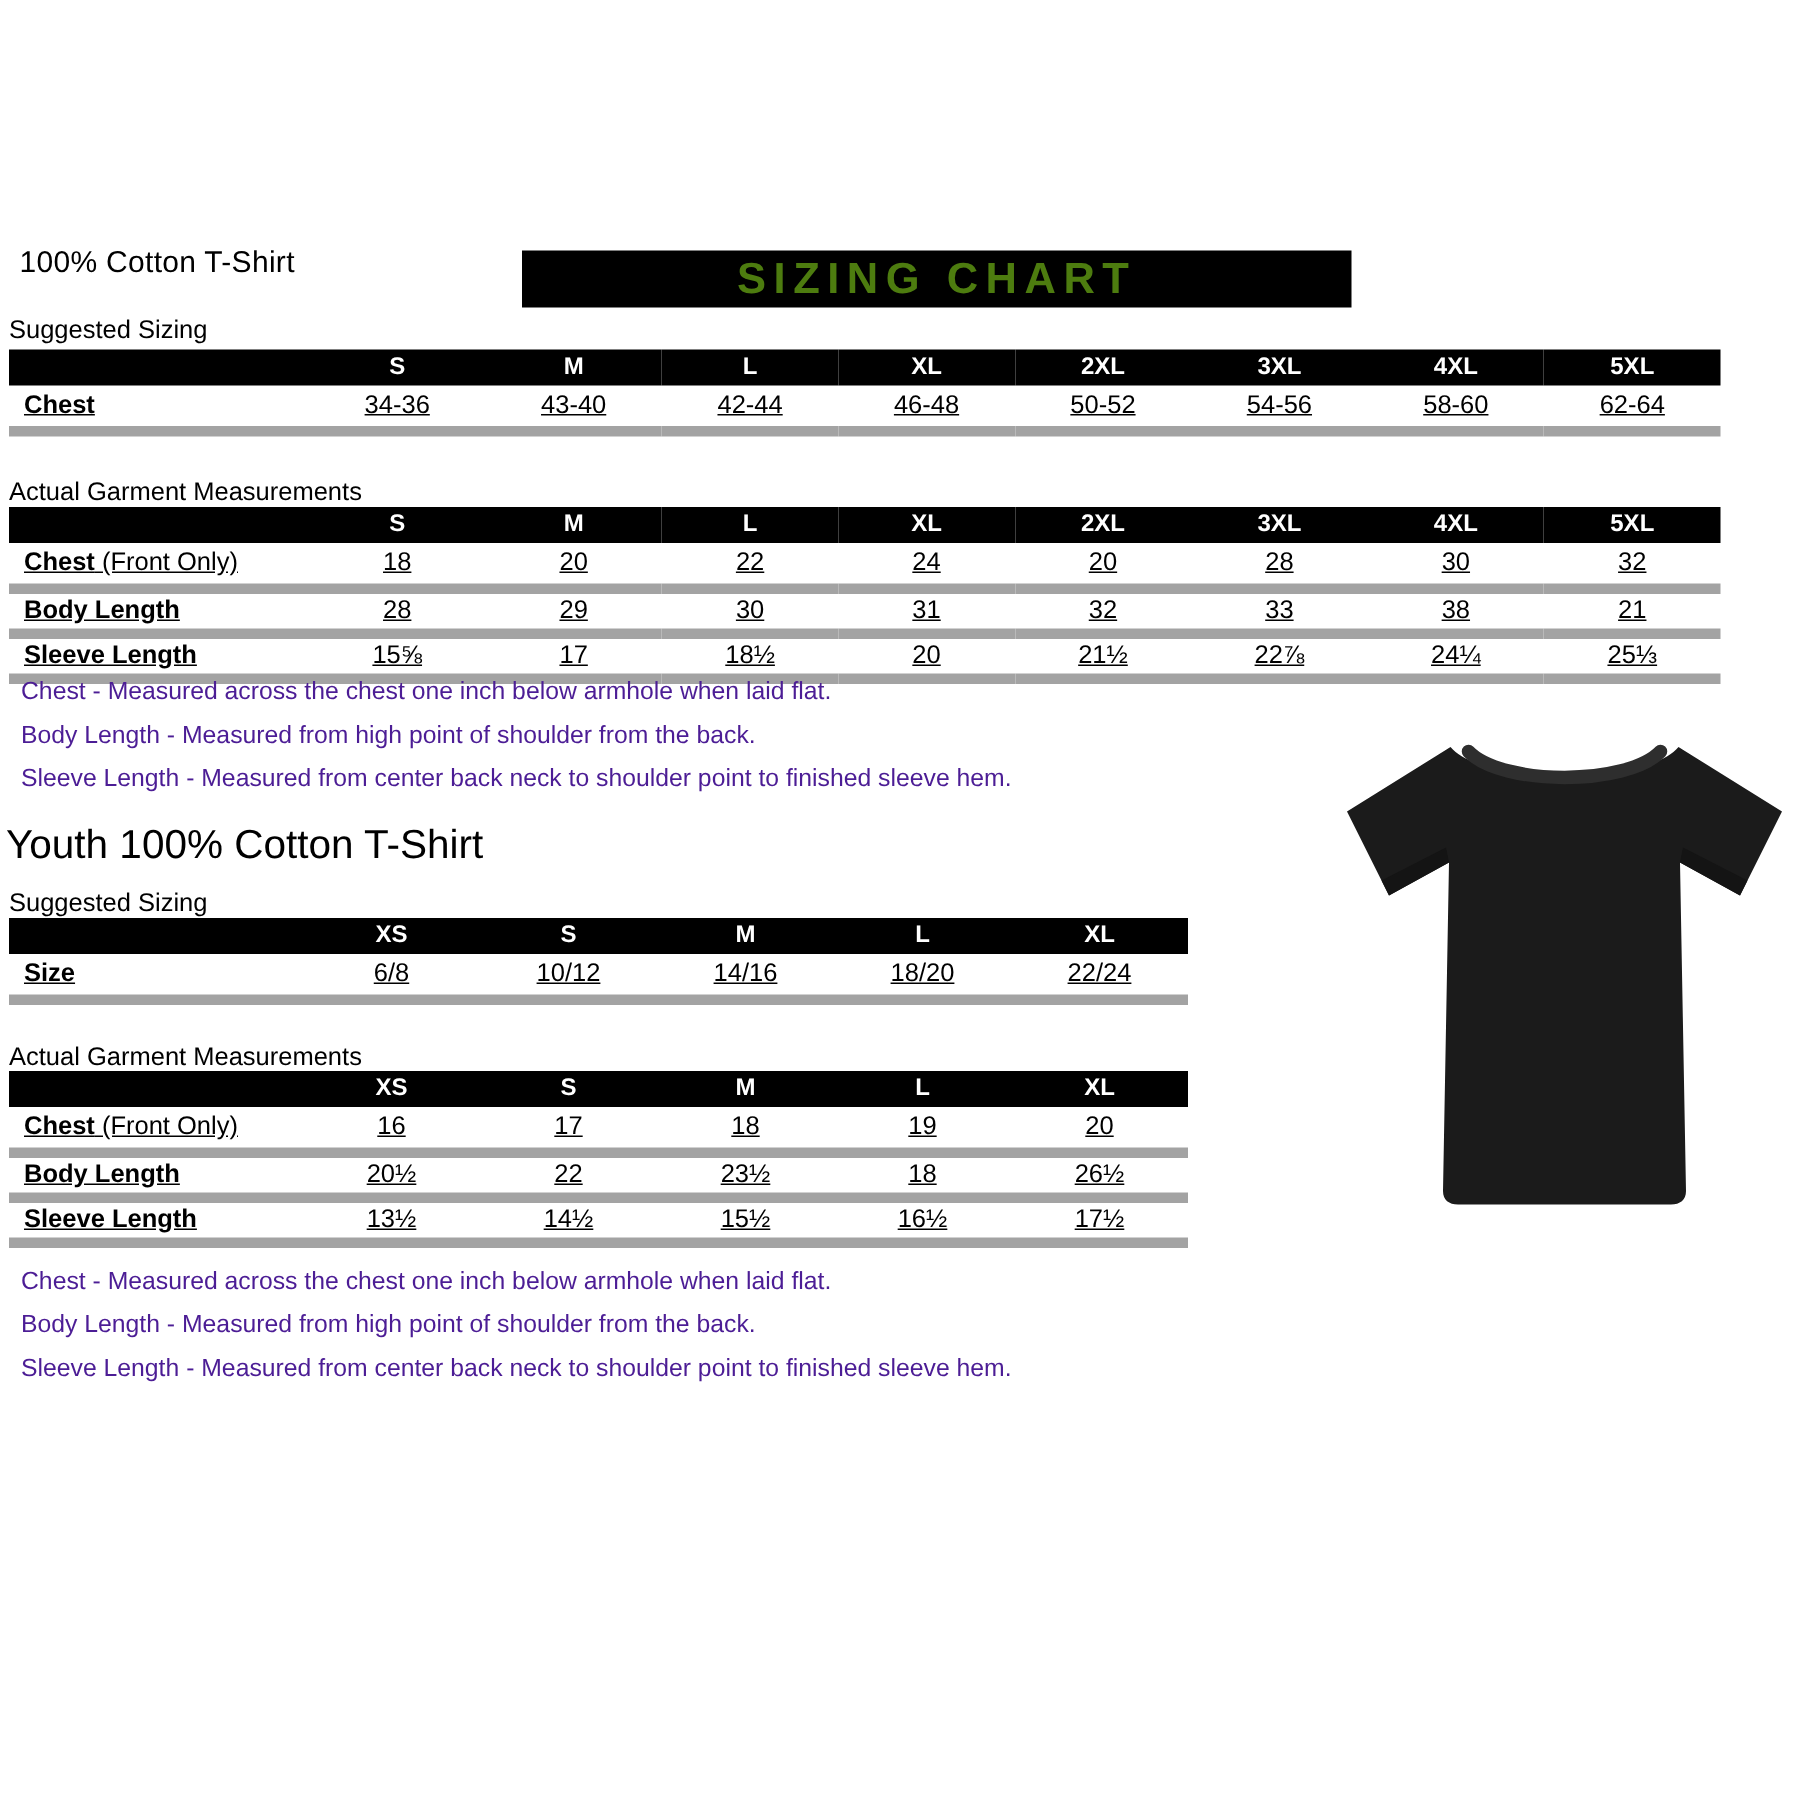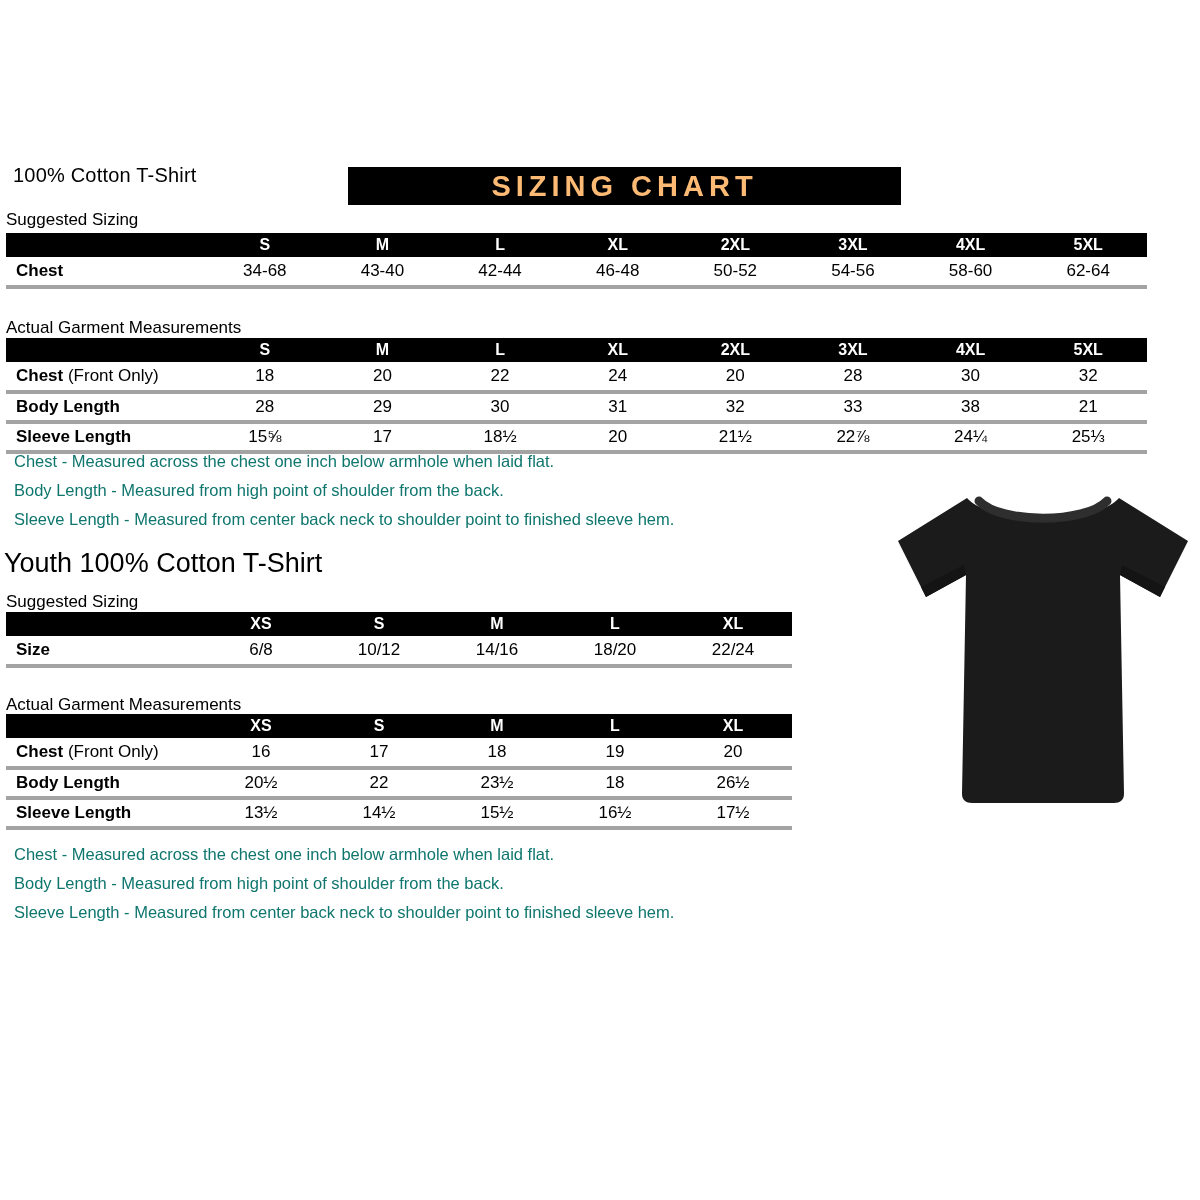--- a/index.html
+++ b/index.html
@@ -2,40 +2,40 @@
 <html><head>
 <meta charset="utf-8">
 <style>
   * { margin:0; padding:0; box-sizing:border-box; }
   html,body { width:1200px; height:1200px; background:#ffffff;
     font-family:"Liberation Sans","DejaVu Sans",sans-serif; color:#000; }
   .stage { position:relative; width:1200px; height:1200px; overflow:hidden; background:#fff; }
   .abs { position:absolute; }
 
   .adult-title { left:13px; top:164px; font-size:20px; font-weight:400; letter-spacing:0.2px; }
-  .banner { left:348px; top:167px; width:553px; height:38px; background:#000; color:#fdba74;
+  .banner { left:348px; top:167px; width:553px; height:38px; background:#000; color:#4d7c0f;
     display:flex; align-items:center; justify-content:center;
     font-size:29px; font-weight:bold; letter-spacing:5px; }
   .youth-title { left:4px; top:548px; font-size:27px; font-weight:normal; }
 
   .section-label { font-size:17px; color:#000; }
 
   table.size-table { border-collapse:collapse; table-layout:fixed; }
   .size-table thead th { background:#000; color:#fff; font-size:16px; font-weight:bold;
     height:24px; text-align:center; padding:0; }
   .size-table tbody td { height:30px; text-align:center; font-size:17px;
-    border-bottom:4px solid #a3a3a3; padding:0; }
+    border-bottom:7px solid #a3a3a3; padding:0;text-decoration:underline; }
   .size-table td.row-label { text-align:left; padding-left:10px; }
   .size-table td.row-label b { font-weight:bold; }
   .size-table.adult { width:1141px; }
   .size-table.adult col.label-col { width:200px; }
   .size-table.youth { width:786px; }
   .size-table.youth col.label-col { width:196px; }
 
-  .notes div { font-size:16.5px; margin-bottom:10px; color:#0f766e; }
+  .notes div { font-size:16.5px; margin-bottom:10px; color:#4c1d95; }
 
   .tee { left:893px; top:468px; width:300px; height:350px; }
 </style>
 </head>
 <body>
 
 <div class="stage">
 
   <div class="abs adult-title">100% Cotton T-Shirt</div>
   <div class="abs banner">SIZING CHART</div>
@@ -62,21 +62,21 @@
           <th>XL</th>
           <th>2XL</th>
           <th>3XL</th>
           <th>4XL</th>
           <th>5XL</th>
         </tr>
       </thead>
       <tbody>
         <tr>
           <td class="row-label"><b>Chest</b></td>
-          <td>34-68</td>
+          <td>34-36</td>
           <td>43-40</td>
           <td>42-44</td>
           <td>46-48</td>
           <td>50-52</td>
           <td>54-56</td>
           <td>58-60</td>
           <td>62-64</td>
         </tr>
       </tbody>
     </table>

